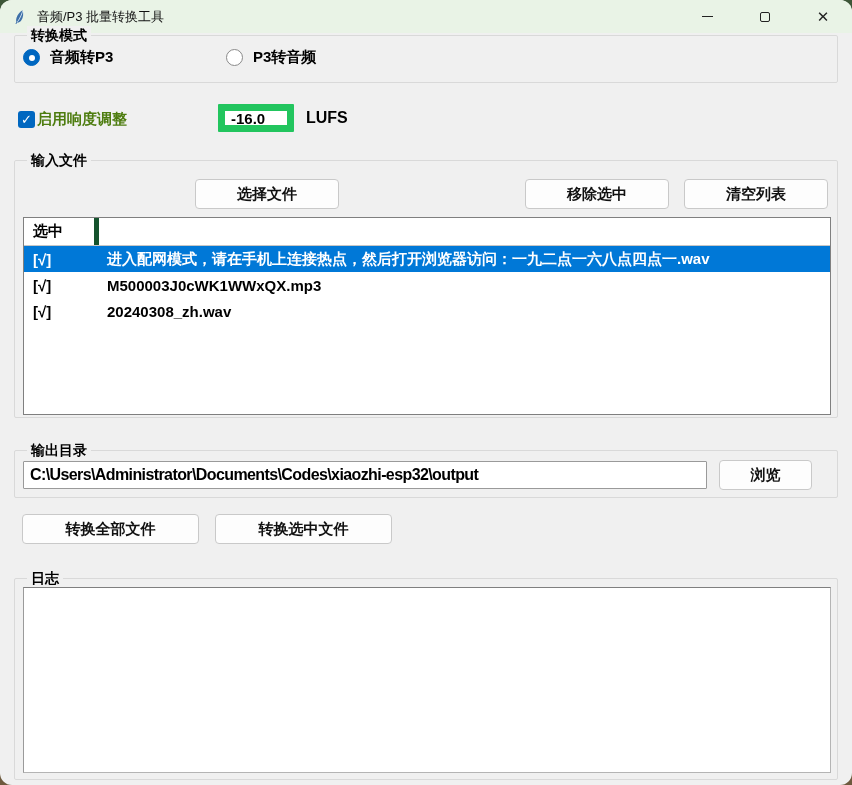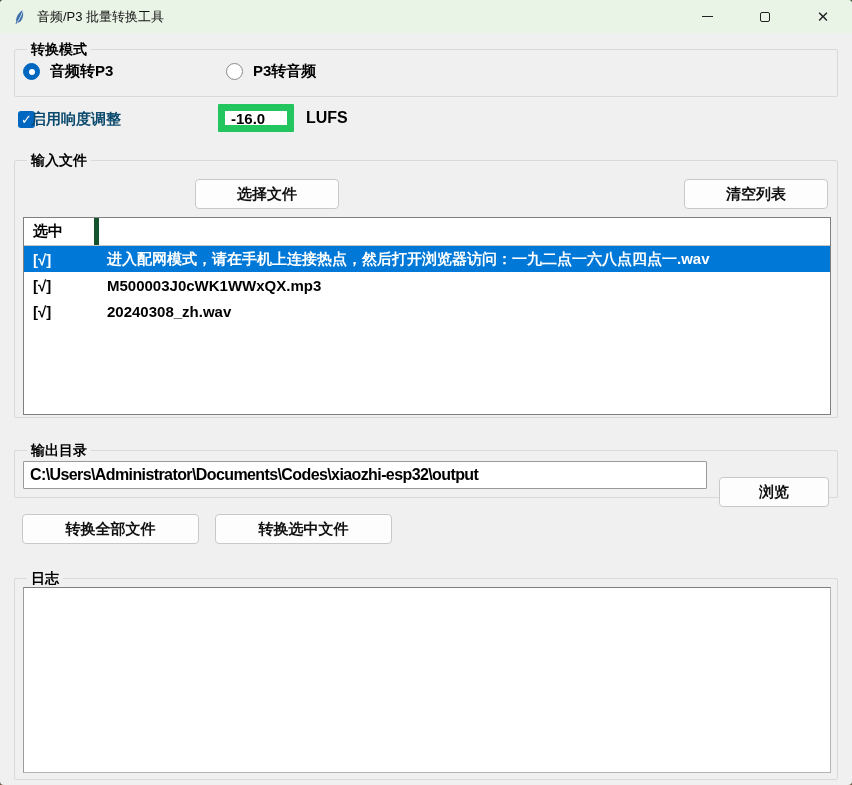--- a/index.html
+++ b/index.html
@@ -3,21 +3,21 @@
 <meta charset="utf-8">
 <style>
   * { margin:0; padding:0; box-sizing:border-box; }
   html,body { width:852px; height:785px; overflow:hidden; }
   body {
     font-family:"Liberation Sans","DejaVu Sans",sans-serif;
     background:linear-gradient(180deg,#3d5638 0%,#59603f 45%,#6e5a3e 100%);
   }
   .window {
     position:absolute; left:0; top:0; width:852px; height:785px;
-    background:#f0f0f0; border-radius:4px; overflow:hidden;
+    background:#f0f0f0; border-radius:12px; overflow:hidden;
   }
   
   .titlebar {
     position:absolute; left:0; top:0; width:852px; height:33px;
     background:#e9f3e6; display:flex; align-items:center;
   }
   .titlebar .app-icon { width:16px; height:16px; margin-left:12px; flex:0 0 auto; }
   .titlebar .title-text { margin-left:9px; font-size:13px; color:#111; }
   .win-controls { position:absolute; right:0; top:0; height:33px; display:flex; }
   .win-btn {
@@ -29,39 +29,39 @@
   .glyph-close { font-size:15px; line-height:1; color:#222; }
   
   .group {
     position:absolute; border:1px solid #d9d9d9; border-radius:2px; background:transparent;
   }
   .group-label {
     position:absolute; top:-10px; left:12px; background:#f0f0f0; padding:0 4px;
     font-size:14px; font-weight:bold; color:#000; line-height:1.4; white-space:nowrap;
   }
   
-  .g-mode { left:14px; top:49px; width:824px; height:48px; }
+  .g-mode { left:14px; top:35px; width:824px; height:48px; }
   .radio-row { position:absolute; left:8px; top:12px; display:flex; align-items:center; }
   .radio-item { display:flex; align-items:center; margin-right:8px; }
   .radio-outer {
     width:17px; height:17px; border-radius:50%; flex:0 0 auto;
     display:flex; align-items:center; justify-content:center;
   }
   .radio-on  { background:#0067c0; border:1px solid #0067c0; }
   .radio-on .radio-dot { width:6px; height:6px; border-radius:50%; background:#fff; }
   .radio-off { background:#fff; border:1px solid #8a8a8a; }
   .radio-label { margin-left:10px; font-size:15px; font-weight:bold; color:#000; }
   
   .loud-row { position:absolute; left:18px; top:108px; width:820px; height:30px; }
   .checkbox {
     position:absolute; left:0; top:3px; width:17px; height:17px; border-radius:3px;
     background:#0067c0; color:#fff; font-size:13px; font-weight:bold;
     display:flex; align-items:center; justify-content:center; line-height:1;
   }
-  .check-label { position:absolute; left:13px; top:2px; font-size:15px; font-weight:bold; color:#0c4a6e; }
+  .check-label { position:absolute; left:19px; top:2px; font-size:15px; font-weight:bold; color:#4d7c0f; }
   .lufs-entry {
     position:absolute; left:200px; top:-4px; width:76px; height:28px;
     background:#fff; border:7px solid #22c55e; border-radius:1px;
     font-family:"Liberation Sans","DejaVu Sans",sans-serif;
     font-size:15px; font-weight:bold; color:#000; padding:0 6px;
   }
   .lufs-label { position:absolute; left:288px; top:1px; font-size:16px; font-weight:bold; color:#000; }
   
   .g-input { left:14px; top:160px; width:824px; height:258px; }
   .btn {
@@ -90,21 +90,21 @@
   .ft-c-check { width:75px; padding-left:9px; flex:0 0 auto; white-space:nowrap; }
   .ft-c-name  { padding-left:8px; flex:1; white-space:nowrap; overflow:hidden; }
   
   .g-output { left:14px; top:450px; width:824px; height:48px; }
   .path-entry {
     position:absolute; left:8px; top:10px; width:684px; height:28px;
     background:#fff; border:1px solid #9a9a9a; border-radius:1px;
     font-family:"Liberation Sans","DejaVu Sans",sans-serif;
     font-size:16px; font-weight:bold; letter-spacing:-0.6px; color:#000; padding:0 6px;
   }
-  .btn-browse { left:704px; top:26px; width:110px; }
+  .btn-browse { left:704px; top:9px; width:93px; }
   
   .btn-convert-all { left:22px; top:514px; width:177px; }
   .btn-convert-sel { left:215px; top:514px; width:177px; }
   
   .g-log { left:14px; top:578px; width:824px; height:202px; }
   .log-area {
     position:absolute; left:8px; top:8px; width:808px; height:186px;
     background:#fff; border:1px solid #b4b4b4; border-top-color:#7f7f7f; border-left-color:#9a9a9a;
     resize:none; font-family:"Liberation Sans","DejaVu Sans",sans-serif; font-size:13px; color:#000;
     padding:4px 6px; outline:none;
@@ -153,20 +153,21 @@
   <div class="loud-row">
     <span class="checkbox">✓</span>
     <span class="check-label">启用响度调整</span>
     <input class="lufs-entry" type="text" value="-16.0" style="">
     <span class="lufs-label">LUFS</span>
   </div>
 
   <div class="group g-input">
     <span class="group-label">输入文件</span>
     <button class="btn btn-choose">选择文件</button>
+    <button class="btn btn-remove">移除选中</button>
     <button class="btn btn-clear">清空列表</button>
 
     <div class="file-table">
       <div class="ft-header">
         <span class="ft-h-check">选中</span>
       </div>
       <div class="ft-row selected">
         <span class="ft-c-check">[√]</span>
         <span class="ft-c-name">进入配网模式，请在手机上连接热点，然后打开浏览器访问：一九二点一六八点四点一.wav</span>
       </div>

